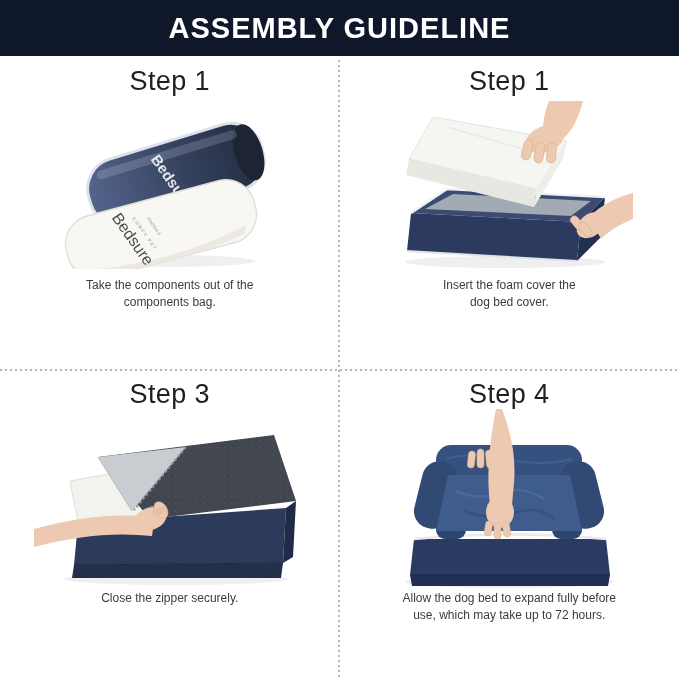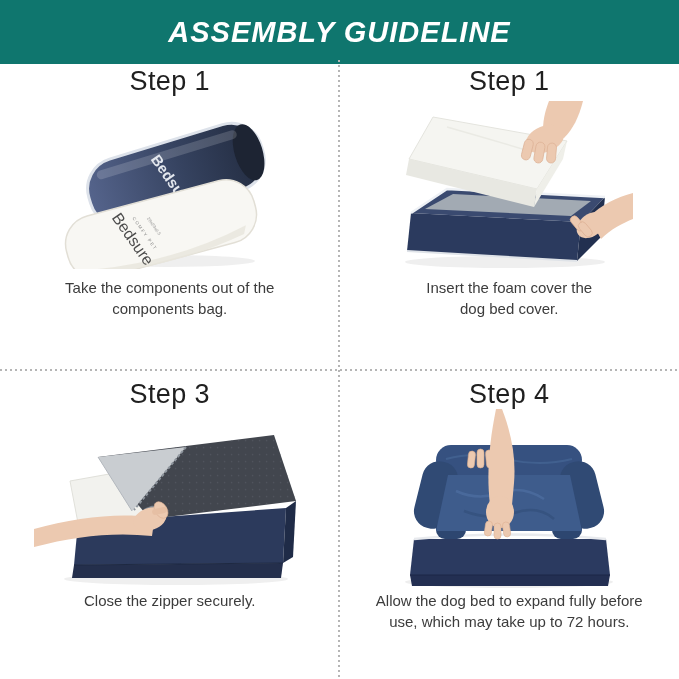--- a/index.html
+++ b/index.html
@@ -1,34 +1,34 @@
 <!DOCTYPE html>
 <html><head>
 <meta charset="utf-8">
 <style>
   html,body{margin:0;padding:0;background:#ffffff;}
   body{width:679px;height:679px;font-family:"Liberation Sans",sans-serif;}
   .canvas{position:relative;width:679px;height:679px;background:#ffffff;overflow:hidden;}
 
-  .header{position:absolute;top:0;left:0;width:679px;height:64px;background:#0f766e;
-          display:flex;align-items:center;justify-content:center;font-style:italic;}
+  .header{position:absolute;top:0;left:0;width:679px;height:56px;background:#0f172a;
+          display:flex;align-items:center;justify-content:center;}
   .header-title{color:#ffffff;font-size:29px;font-weight:700;letter-spacing:1px;}
 
   .divider-v{position:absolute;left:338px;top:60px;bottom:0;width:2px;
              background-image:repeating-linear-gradient(to bottom,#b5b5b5 0 2px,transparent 2px 5px);}
   .divider-h{position:absolute;top:369px;left:0;right:0;height:2px;
              background-image:repeating-linear-gradient(to right,#b5b5b5 0 2px,transparent 2px 5px);}
 
   .grid{position:absolute;top:51px;left:0;width:679px;height:622px;
         display:grid;grid-template-columns:339.5px 339.5px;grid-template-rows:313px 309px;}
   .cell{display:flex;flex-direction:column;align-items:center;overflow:hidden;}
   .step-title{margin-top:15px;font-size:27px;font-weight:500;color:#1f1f1f;letter-spacing:.4px;}
   .row2 .step-title{}
   .step-figure{height:172px;display:flex;align-items:center;justify-content:center;margin-top:3px;}
-  .step-caption{margin-top:5px;font-size:15px;color:#3c3c3c;text-align:center;line-height:1.42;}
+  .step-caption{margin-top:5px;font-size:12px;color:#3c3c3c;text-align:center;line-height:1.42;}
   .caption-line{display:block;}
   svg{display:block;}
   svg text{font-family:"Liberation Sans",sans-serif;}
 </style>
 </head>
 <body>
 
 <div class="canvas">
 
   <div class="header">

